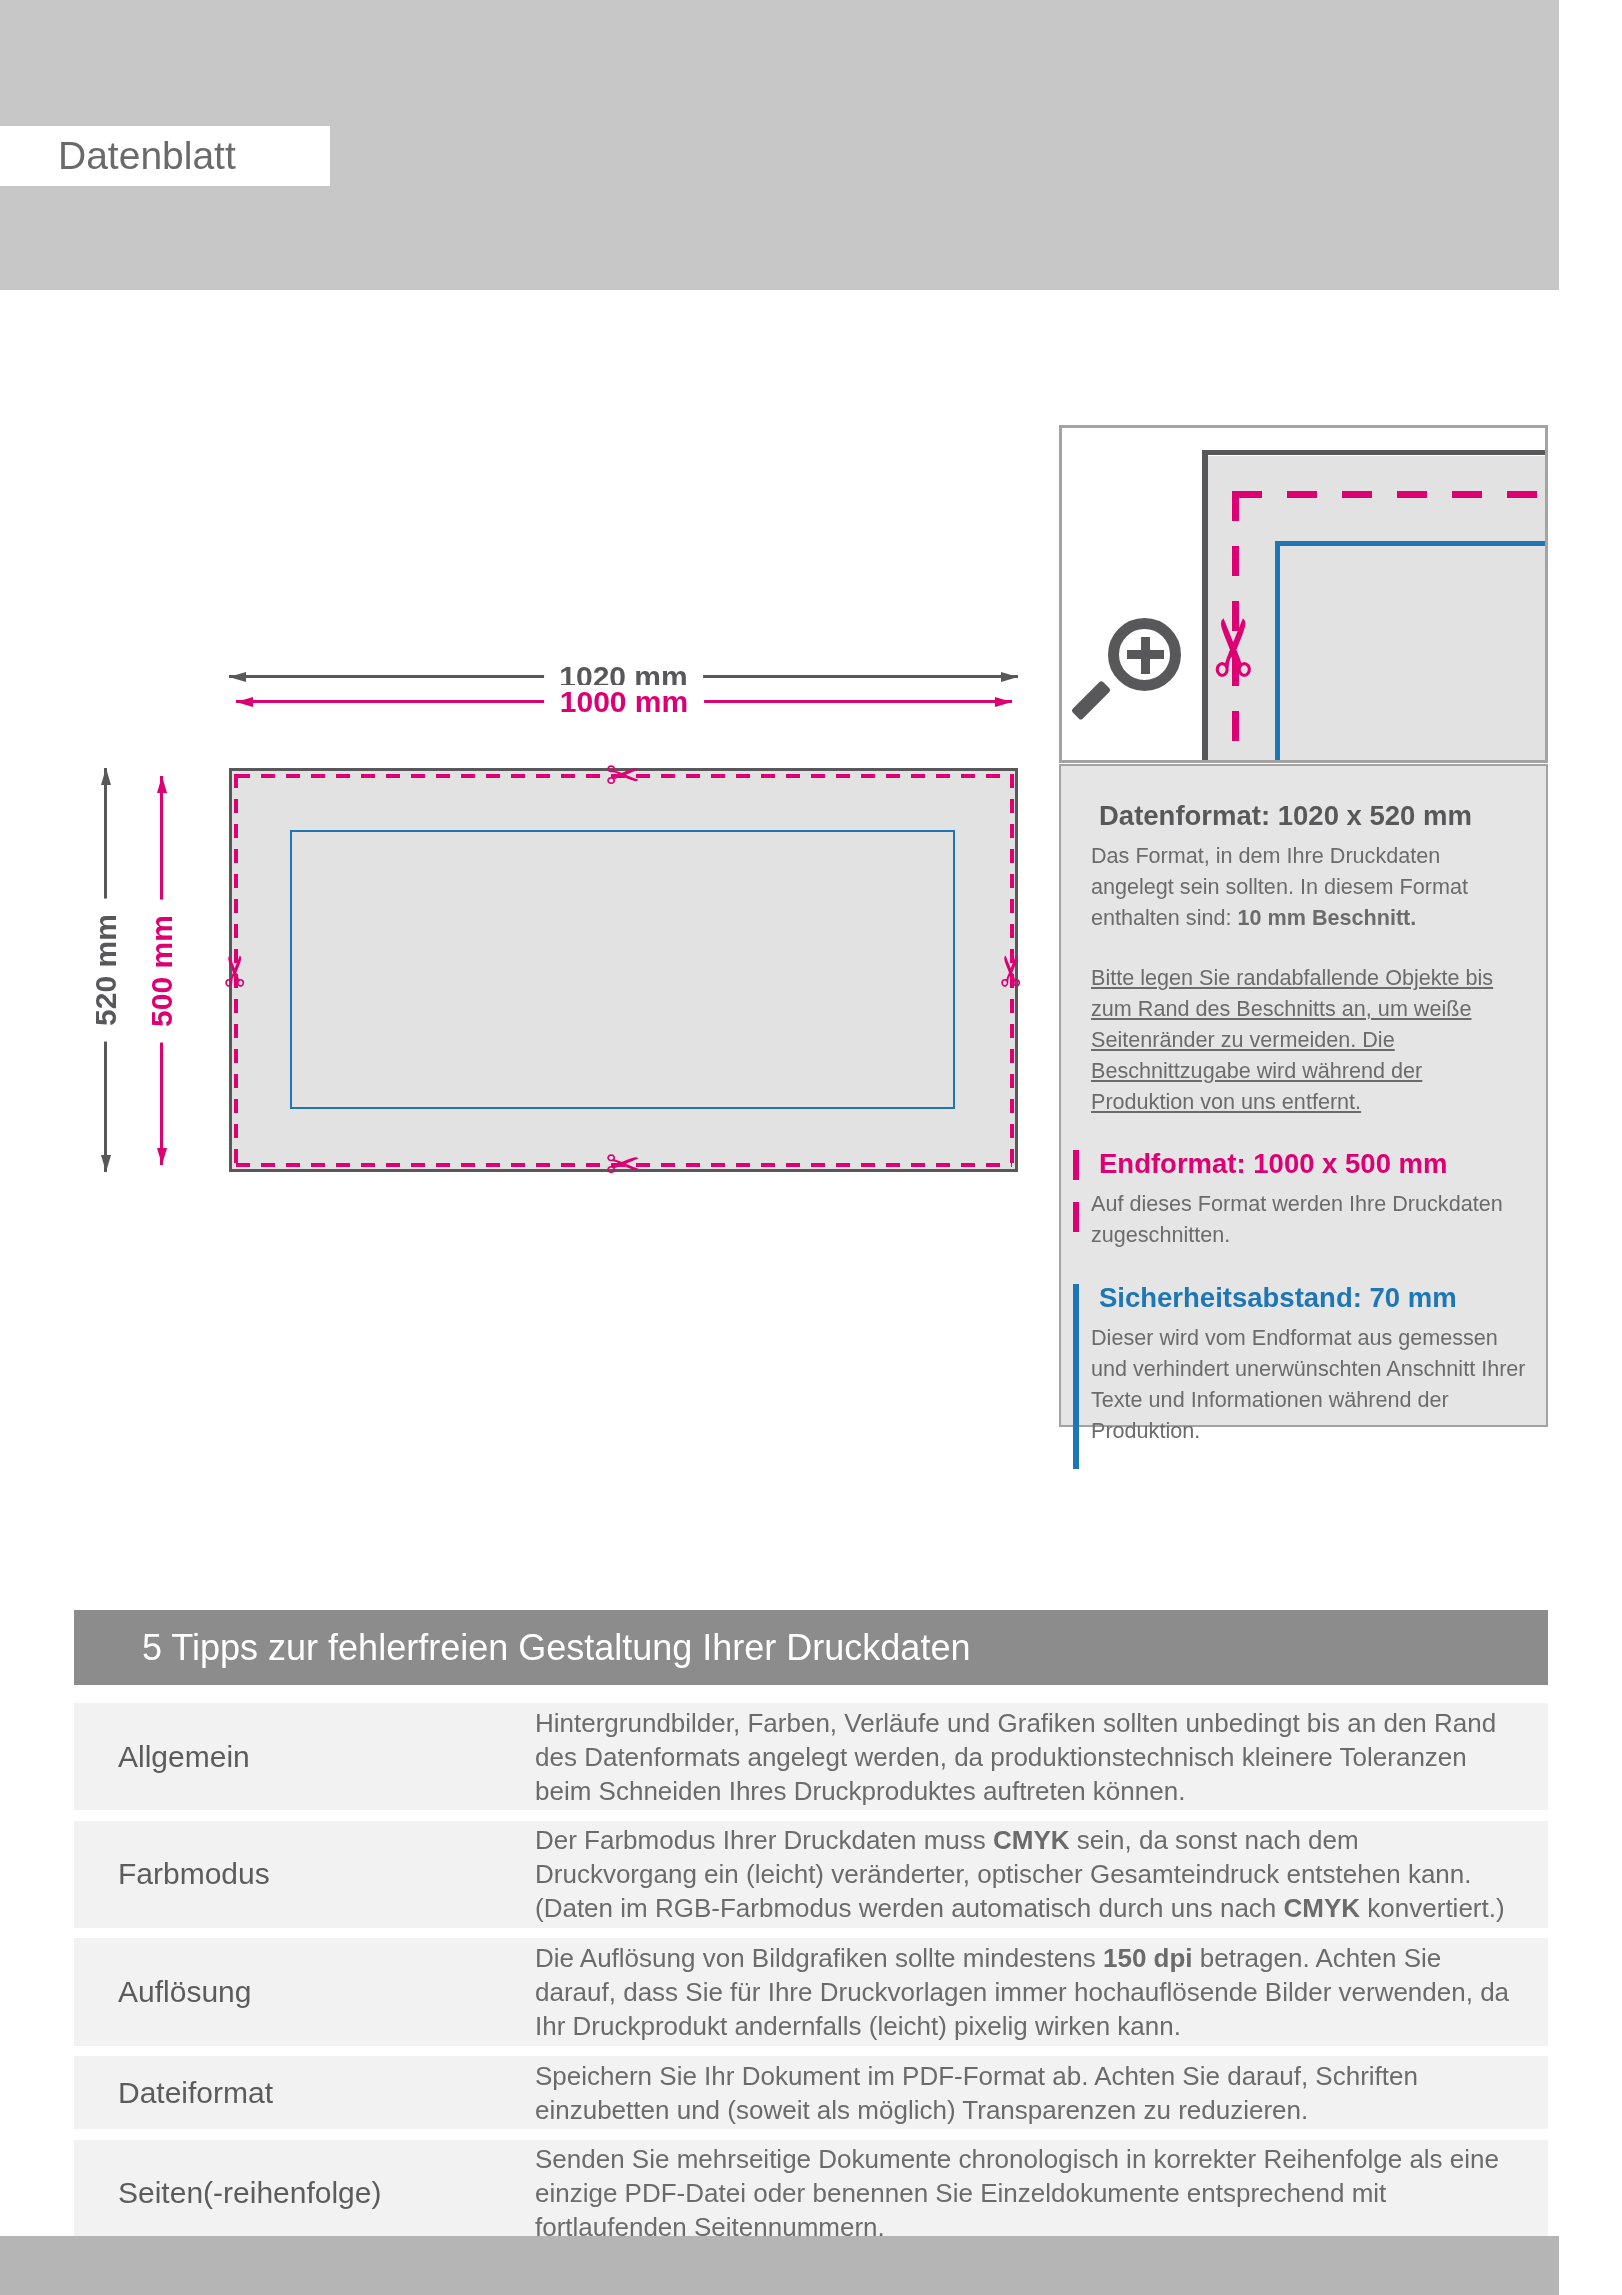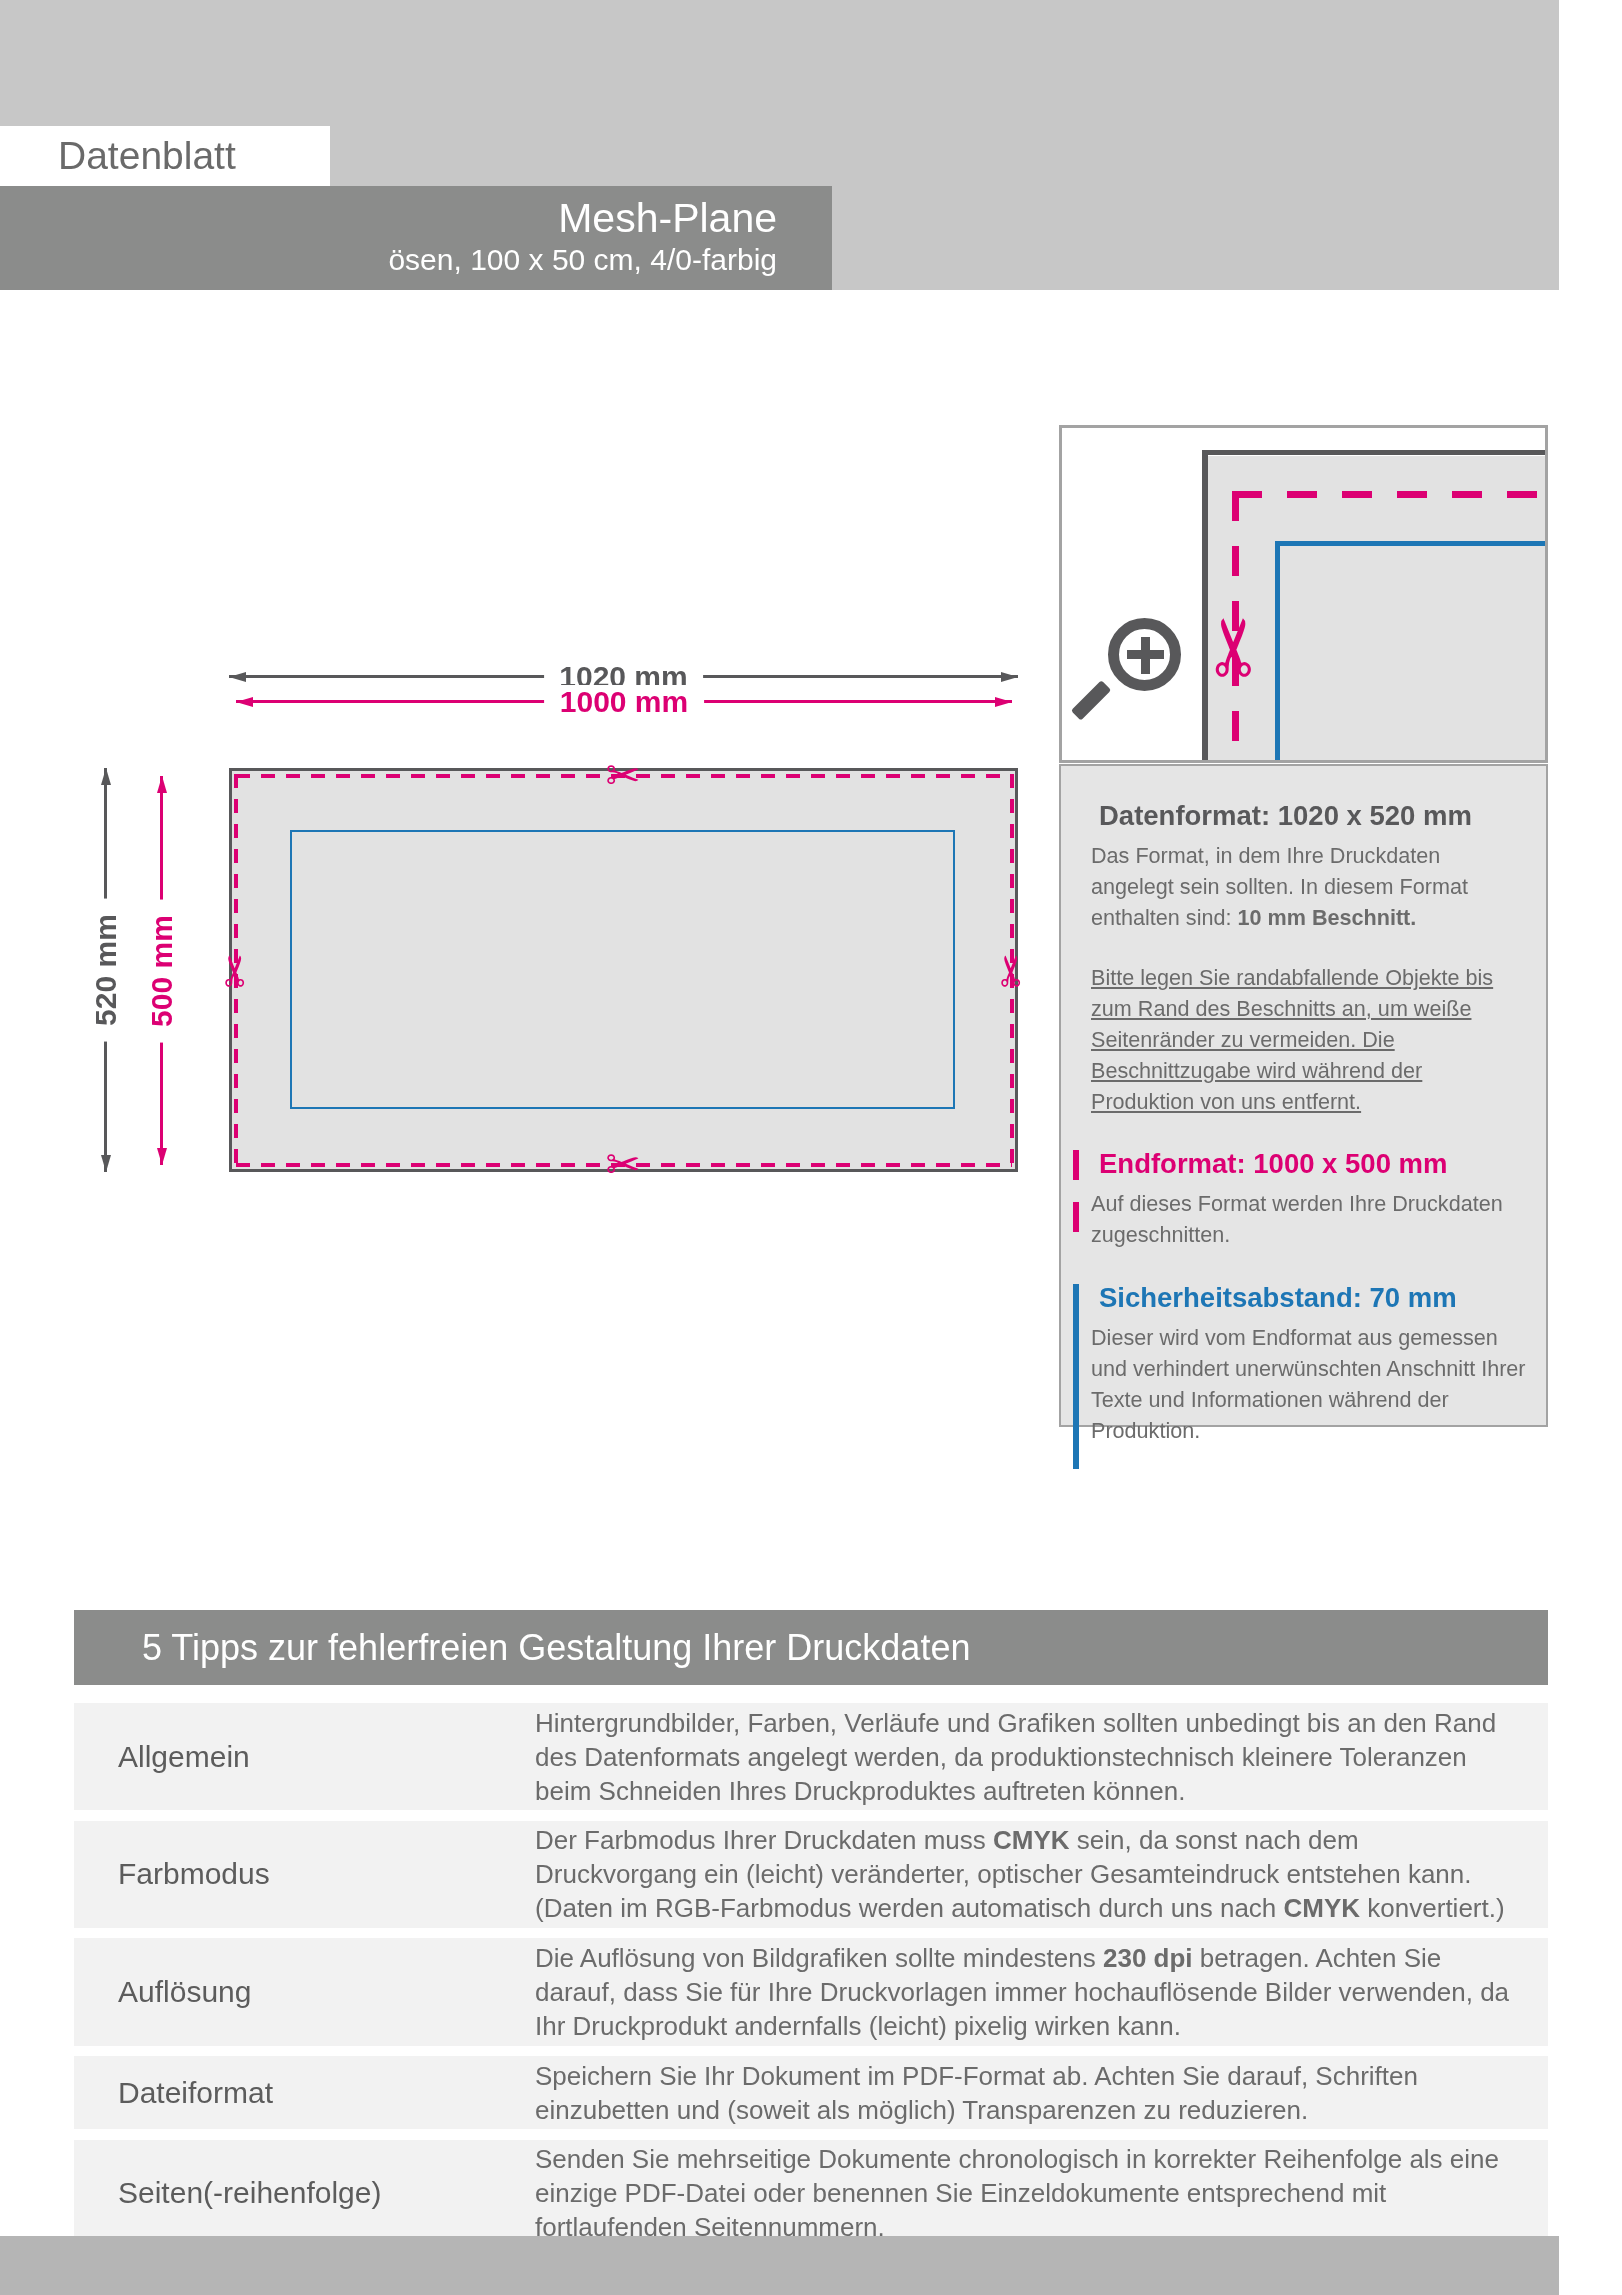--- a/index.html
+++ b/index.html
@@ -107,24 +107,20 @@
 </style>
 </head>
 <body>
 
 <div class="page">
 
   <div class="header-bg"></div>
   <div class="title-box">
     <span>Datenblatt</span>
   </div>
-  <div class="header-bar">
-    <div class="product-name">Mesh-Plane</div>
-    <div class="product-specs">ösen, 100 x 50 cm, 4/0-farbig</div>
-  </div>
 
   <div class="dim dim-outer-w">
     <div class="line-h"></div>
     <div class="ah ah-l"></div>
     <div class="ah ah-r"></div>
     <span class="lbl">1020 mm</span>
   </div>
   <div class="dim dim-inner-w">
     <div class="line-h"></div>
     <div class="ah ah-l"></div>
@@ -197,21 +193,21 @@
       <div class="tip-text"><span>Hintergrundbilder, Farben, Verläufe und Grafiken sollten unbedingt bis an den Rand des Datenformats angelegt werden, da produktionstechnisch kleinere Toleranzen beim Schneiden Ihres Druckproduktes auftreten können.</span></div>
     </div>
 
     <div class="tip-row tip-3">
       <div class="tip-label">Farbmodus</div>
       <div class="tip-text"><span>Der Farbmodus Ihrer Druckdaten muss </span><b>CMYK</b><span> sein, da sonst nach dem Druckvorgang ein (leicht) veränderter, optischer Gesamteindruck entstehen kann. (Daten im RGB-Farbmodus werden automatisch durch uns nach </span><b>CMYK</b><span> konvertiert.)</span></div>
     </div>
 
     <div class="tip-row tip-3">
       <div class="tip-label">Auflösung</div>
-      <div class="tip-text"><span>Die Auflösung von Bildgrafiken sollte mindestens </span><b>230 dpi</b><span> betragen. Achten Sie darauf, dass Sie für Ihre Druckvorlagen immer hochauflösende Bilder verwenden, da Ihr Druckprodukt andernfalls (leicht) pixelig wirken kann.</span></div>
+      <div class="tip-text"><span>Die Auflösung von Bildgrafiken sollte mindestens </span><b>150 dpi</b><span> betragen. Achten Sie darauf, dass Sie für Ihre Druckvorlagen immer hochauflösende Bilder verwenden, da Ihr Druckprodukt andernfalls (leicht) pixelig wirken kann.</span></div>
     </div>
 
     <div class="tip-row tip-2">
       <div class="tip-label">Dateiformat</div>
       <div class="tip-text"><span>Speichern Sie Ihr Dokument im PDF-Format ab. Achten Sie darauf, Schriften einzubetten und (soweit als möglich) Transparenzen zu reduzieren.</span></div>
     </div>
 
     <div class="tip-row tip-2">
       <div class="tip-label">Seiten(-reihenfolge)</div>
       <div class="tip-text"><span>Senden Sie mehrseitige Dokumente chronologisch in korrekter Reihenfolge als eine einzige PDF-Datei oder benennen Sie Einzeldokumente entsprechend mit fortlaufenden Seitennummern.</span></div>

